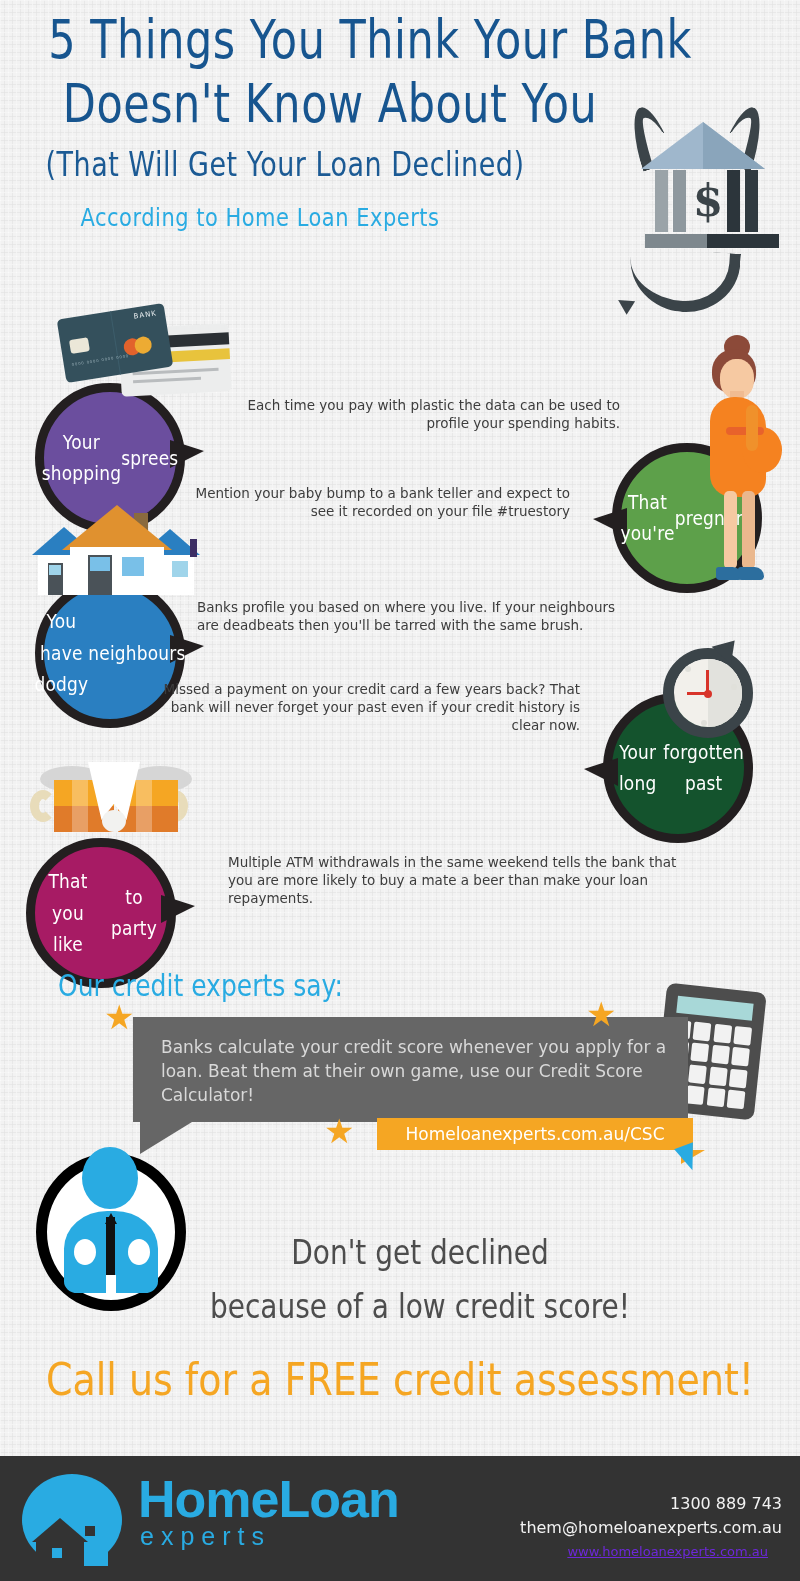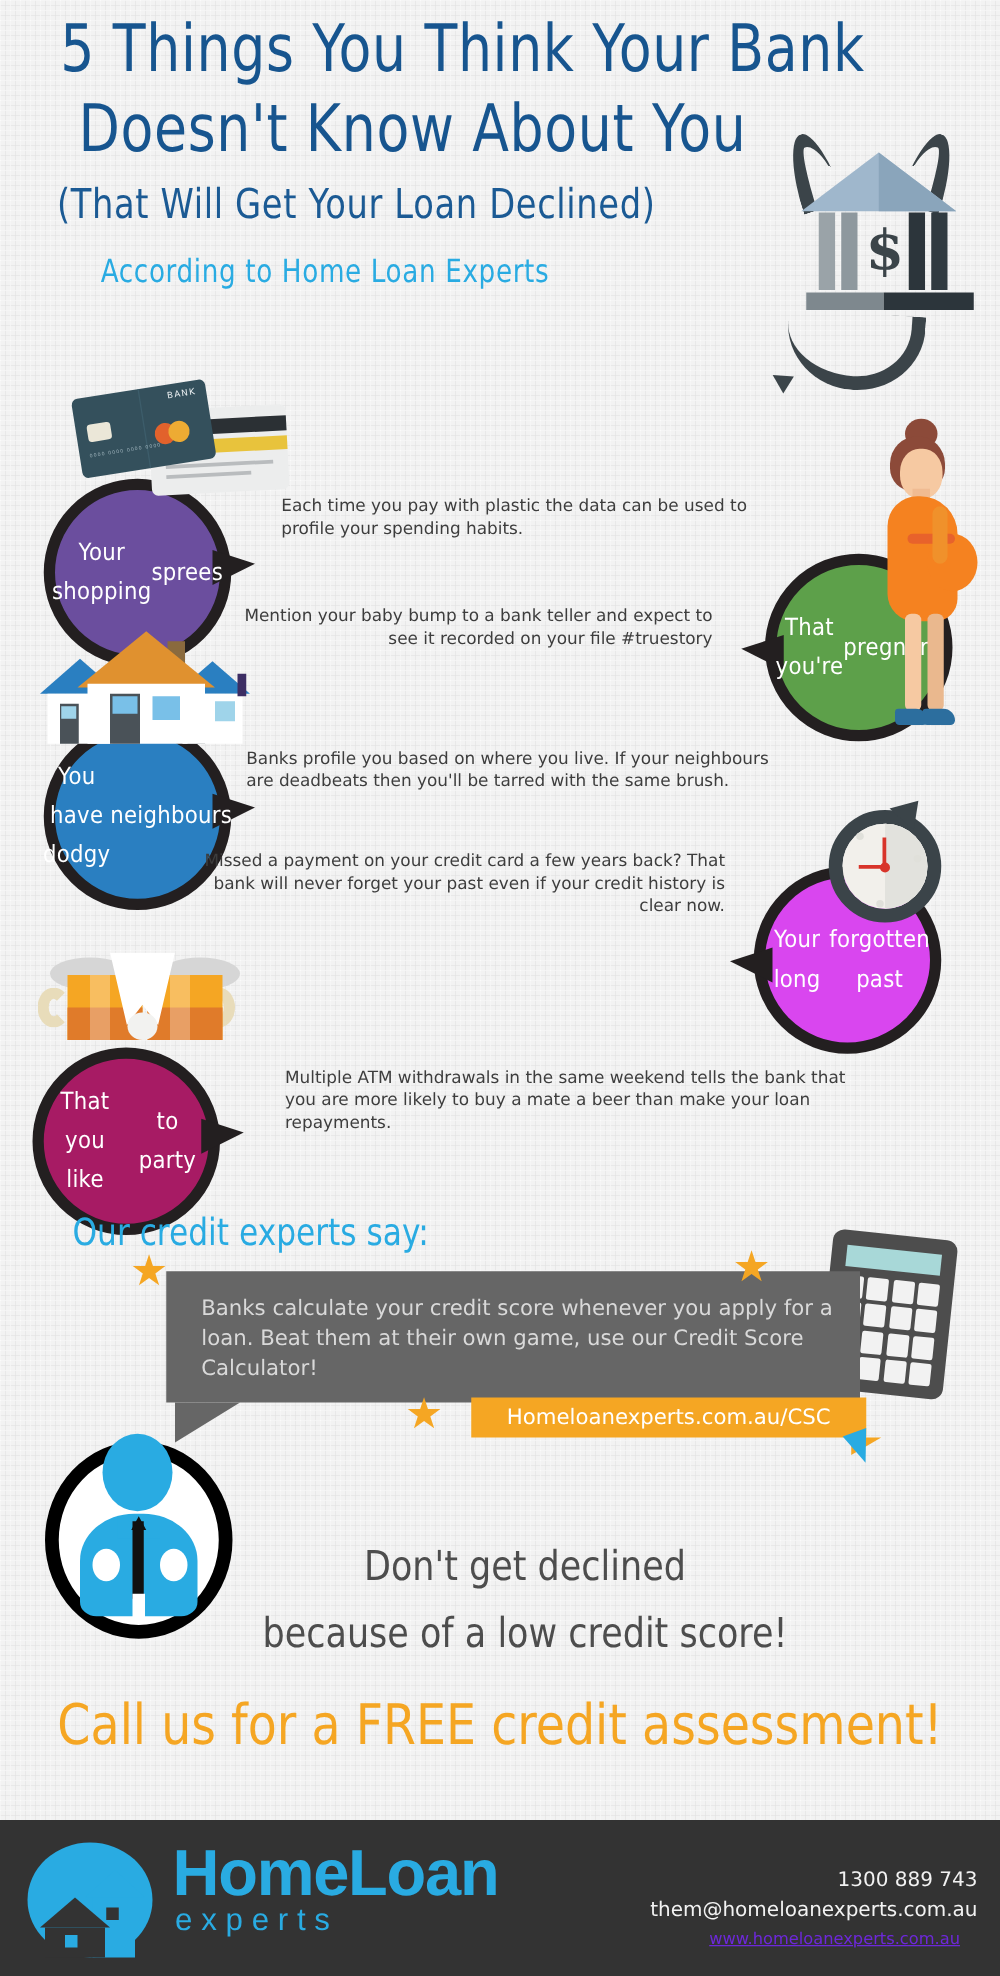--- a/index.html
+++ b/index.html
@@ -184,21 +184,21 @@
   #belt{position:absolute;left:36px;top:92px;width:38px;height:8px;background:#e8622b;border-radius:4px;}
   #armr{position:absolute;left:56px;top:70px;width:12px;height:46px;background:#f0912b;border-radius:6px;}
   .leg{position:absolute;top:156px;width:13px;height:78px;background:#f6c9a2;border-radius:5px;}
   #legL{left:34px;} #legR{left:52px;background:#eab88e;}
   .shoe{position:absolute;top:232px;width:26px;height:13px;background:#2c6e9e;border-radius:3px 10px 4px 4px;}
   #shoeL{left:26px;} #shoeR{left:48px;}
 
   
   .para { position:absolute; font-family:"DejaVu Sans", sans-serif;
     font-size:13.5px; line-height:18px; color:#3d3d3d; }
-  #pa1{left:225px; top:396px; width:395px; text-align:left;}
+  #pa1{left:225px; top:396px; width:395px; text-align:right;}
   #pa2{left:195px; top:484px; width:375px; text-align:right;}
   #pa3{left:197px; top:598px; width:430px; text-align:left;}
   #pa4{left:160px; top:680px; width:420px; text-align:right;}
   #pa5{left:228px; top:853px; width:455px; text-align:left;}
 
   
   #expTitle{left:58px;top:968px;font-family:"DejaVu Sans",sans-serif;
     font-size:25px;color:#29abe2;transform:scaleY(1.2);transform-origin:left top;}
   #greybox{left:133px;top:1017px;width:555px;height:105px;background:#666666;}
   #greytail{left:140px;top:1122px;width:0;height:0;
@@ -366,21 +366,21 @@
   <div id="antenna"></div>
   <div id="chim"></div>
   <div id="mainroof"></div>
   <div id="mainbody"></div>
   <div id="door"></div>
   <div id="win1"></div>
   <div id="win2"></div>
 </div>
 <div class="para" id="pa3">Banks profile you based on where you live. If your neighbours are deadbeats then you'll be tarred with the same brush.</div>
 
-<div class="bub" id="b4" style="background: #d946ef;">
+<div class="bub" id="b4" style="background: #14532d;">
   <div class="tail-l"></div>
   <div class="lab">Your long</div>
   <div class="lab">forgotten past</div>
 </div>
 <div id="clock" class="abs">
   <div id="cring"></div>
   <div id="cface"></div>
   <div id="cshade"></div>
   <div class="cdot" id="cd1"></div>
   <div class="cdot" id="cd2"></div>

